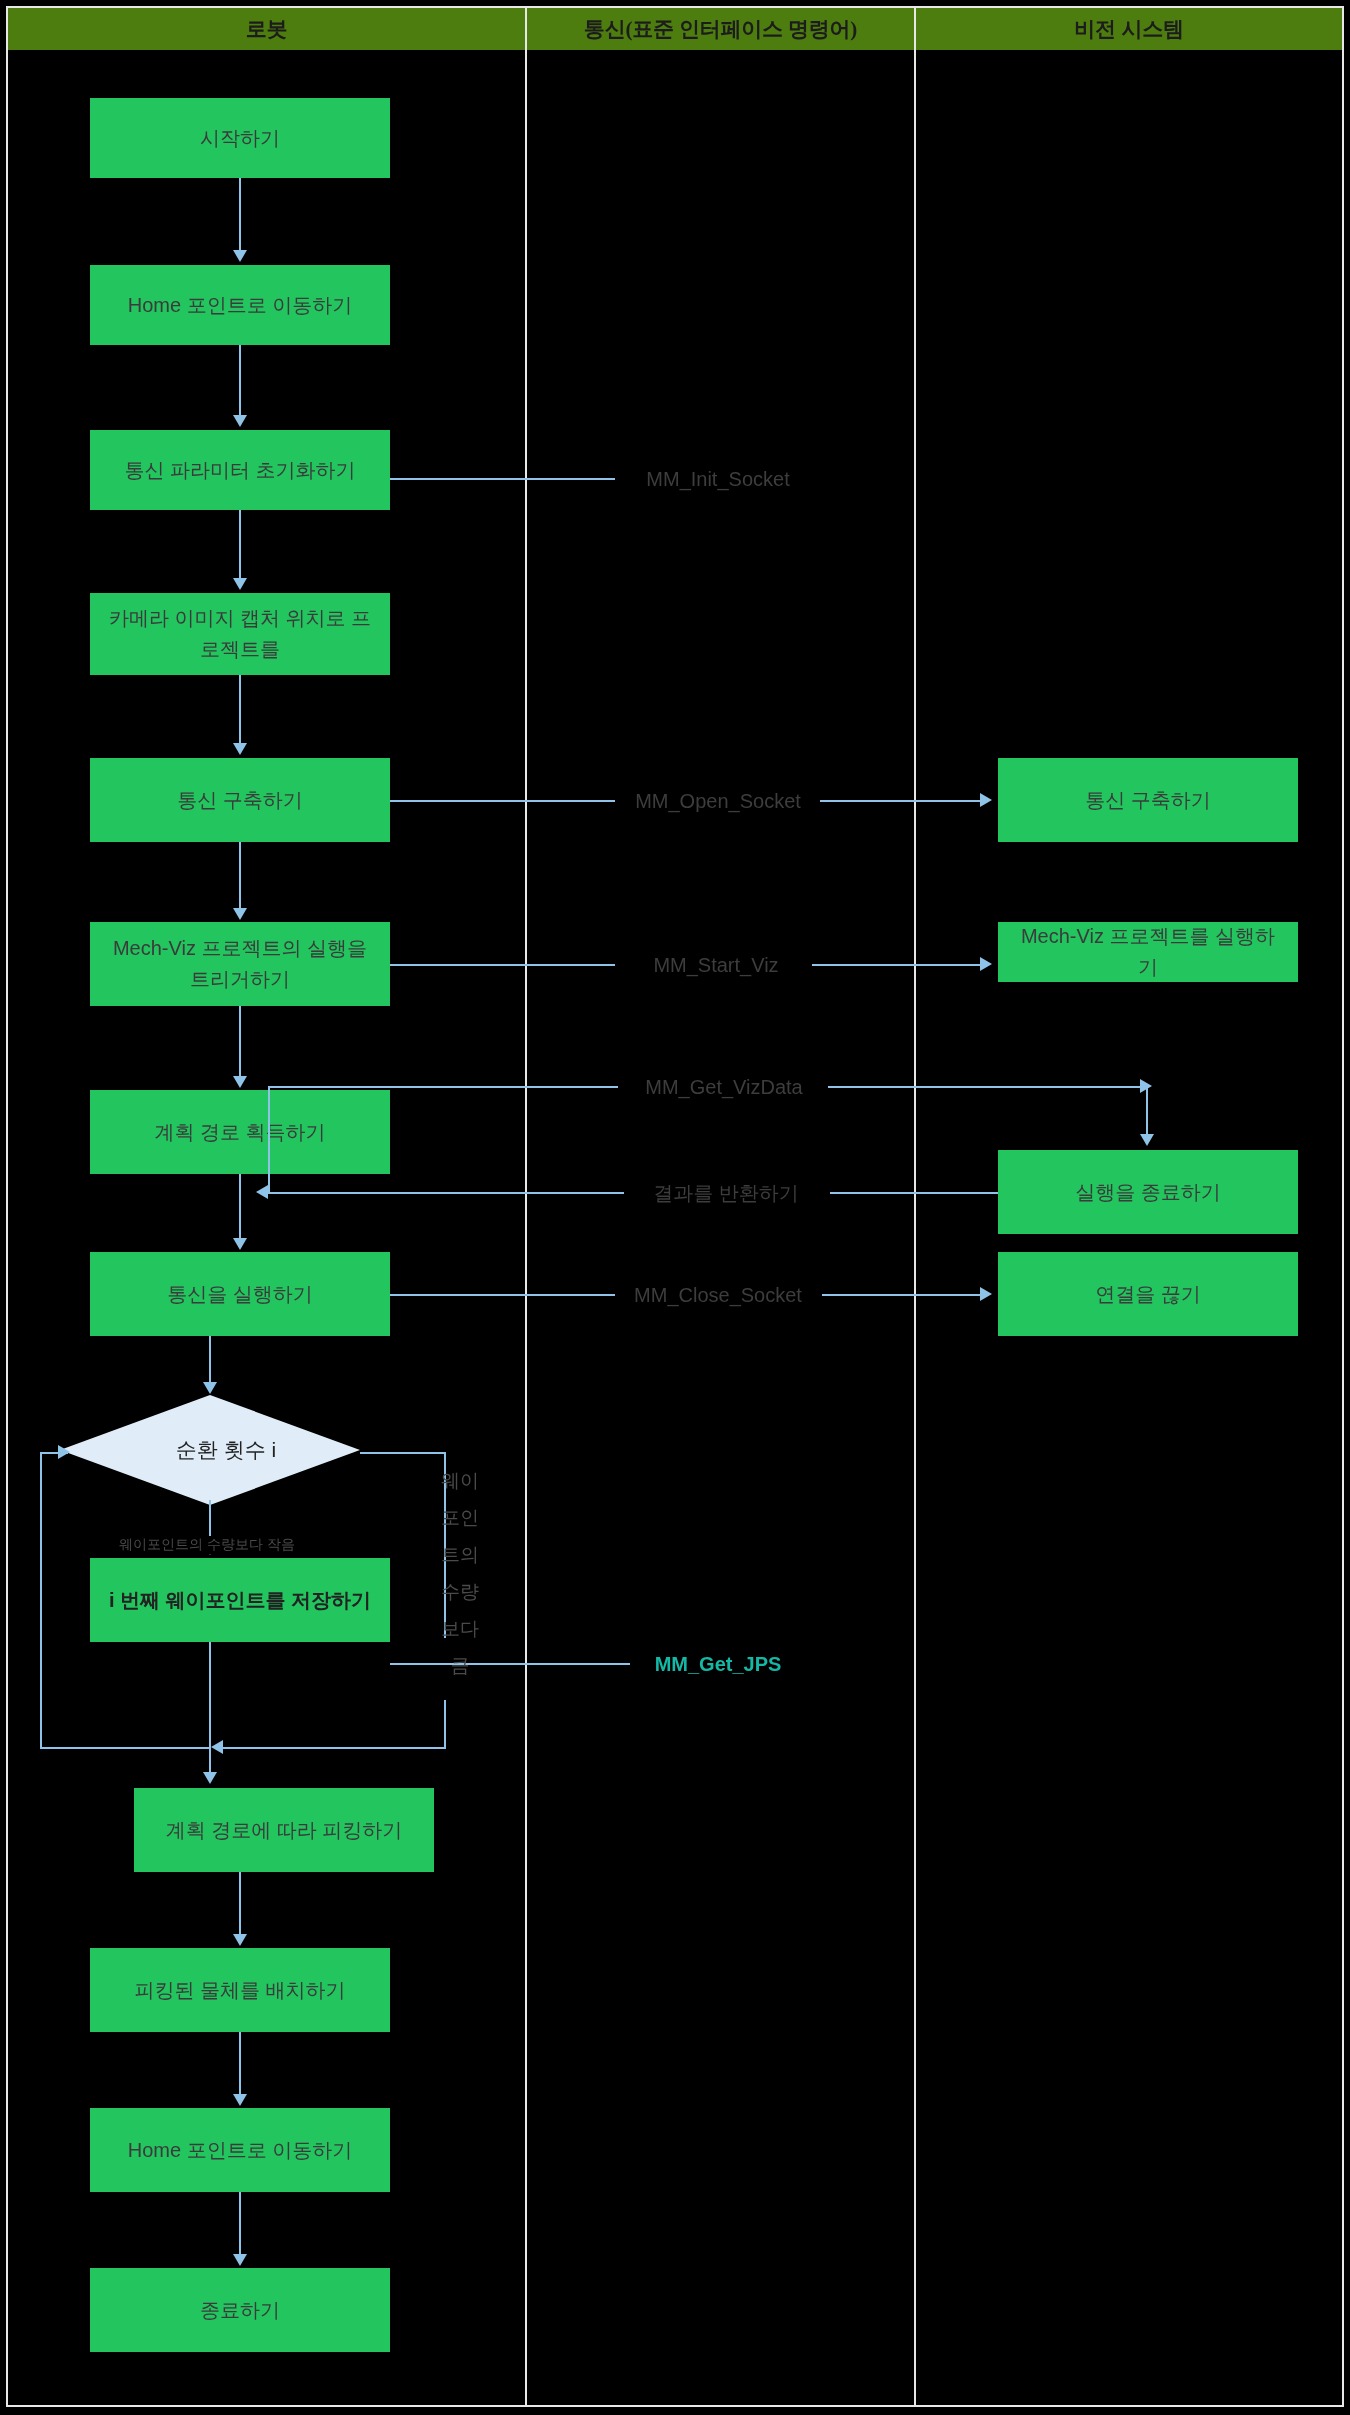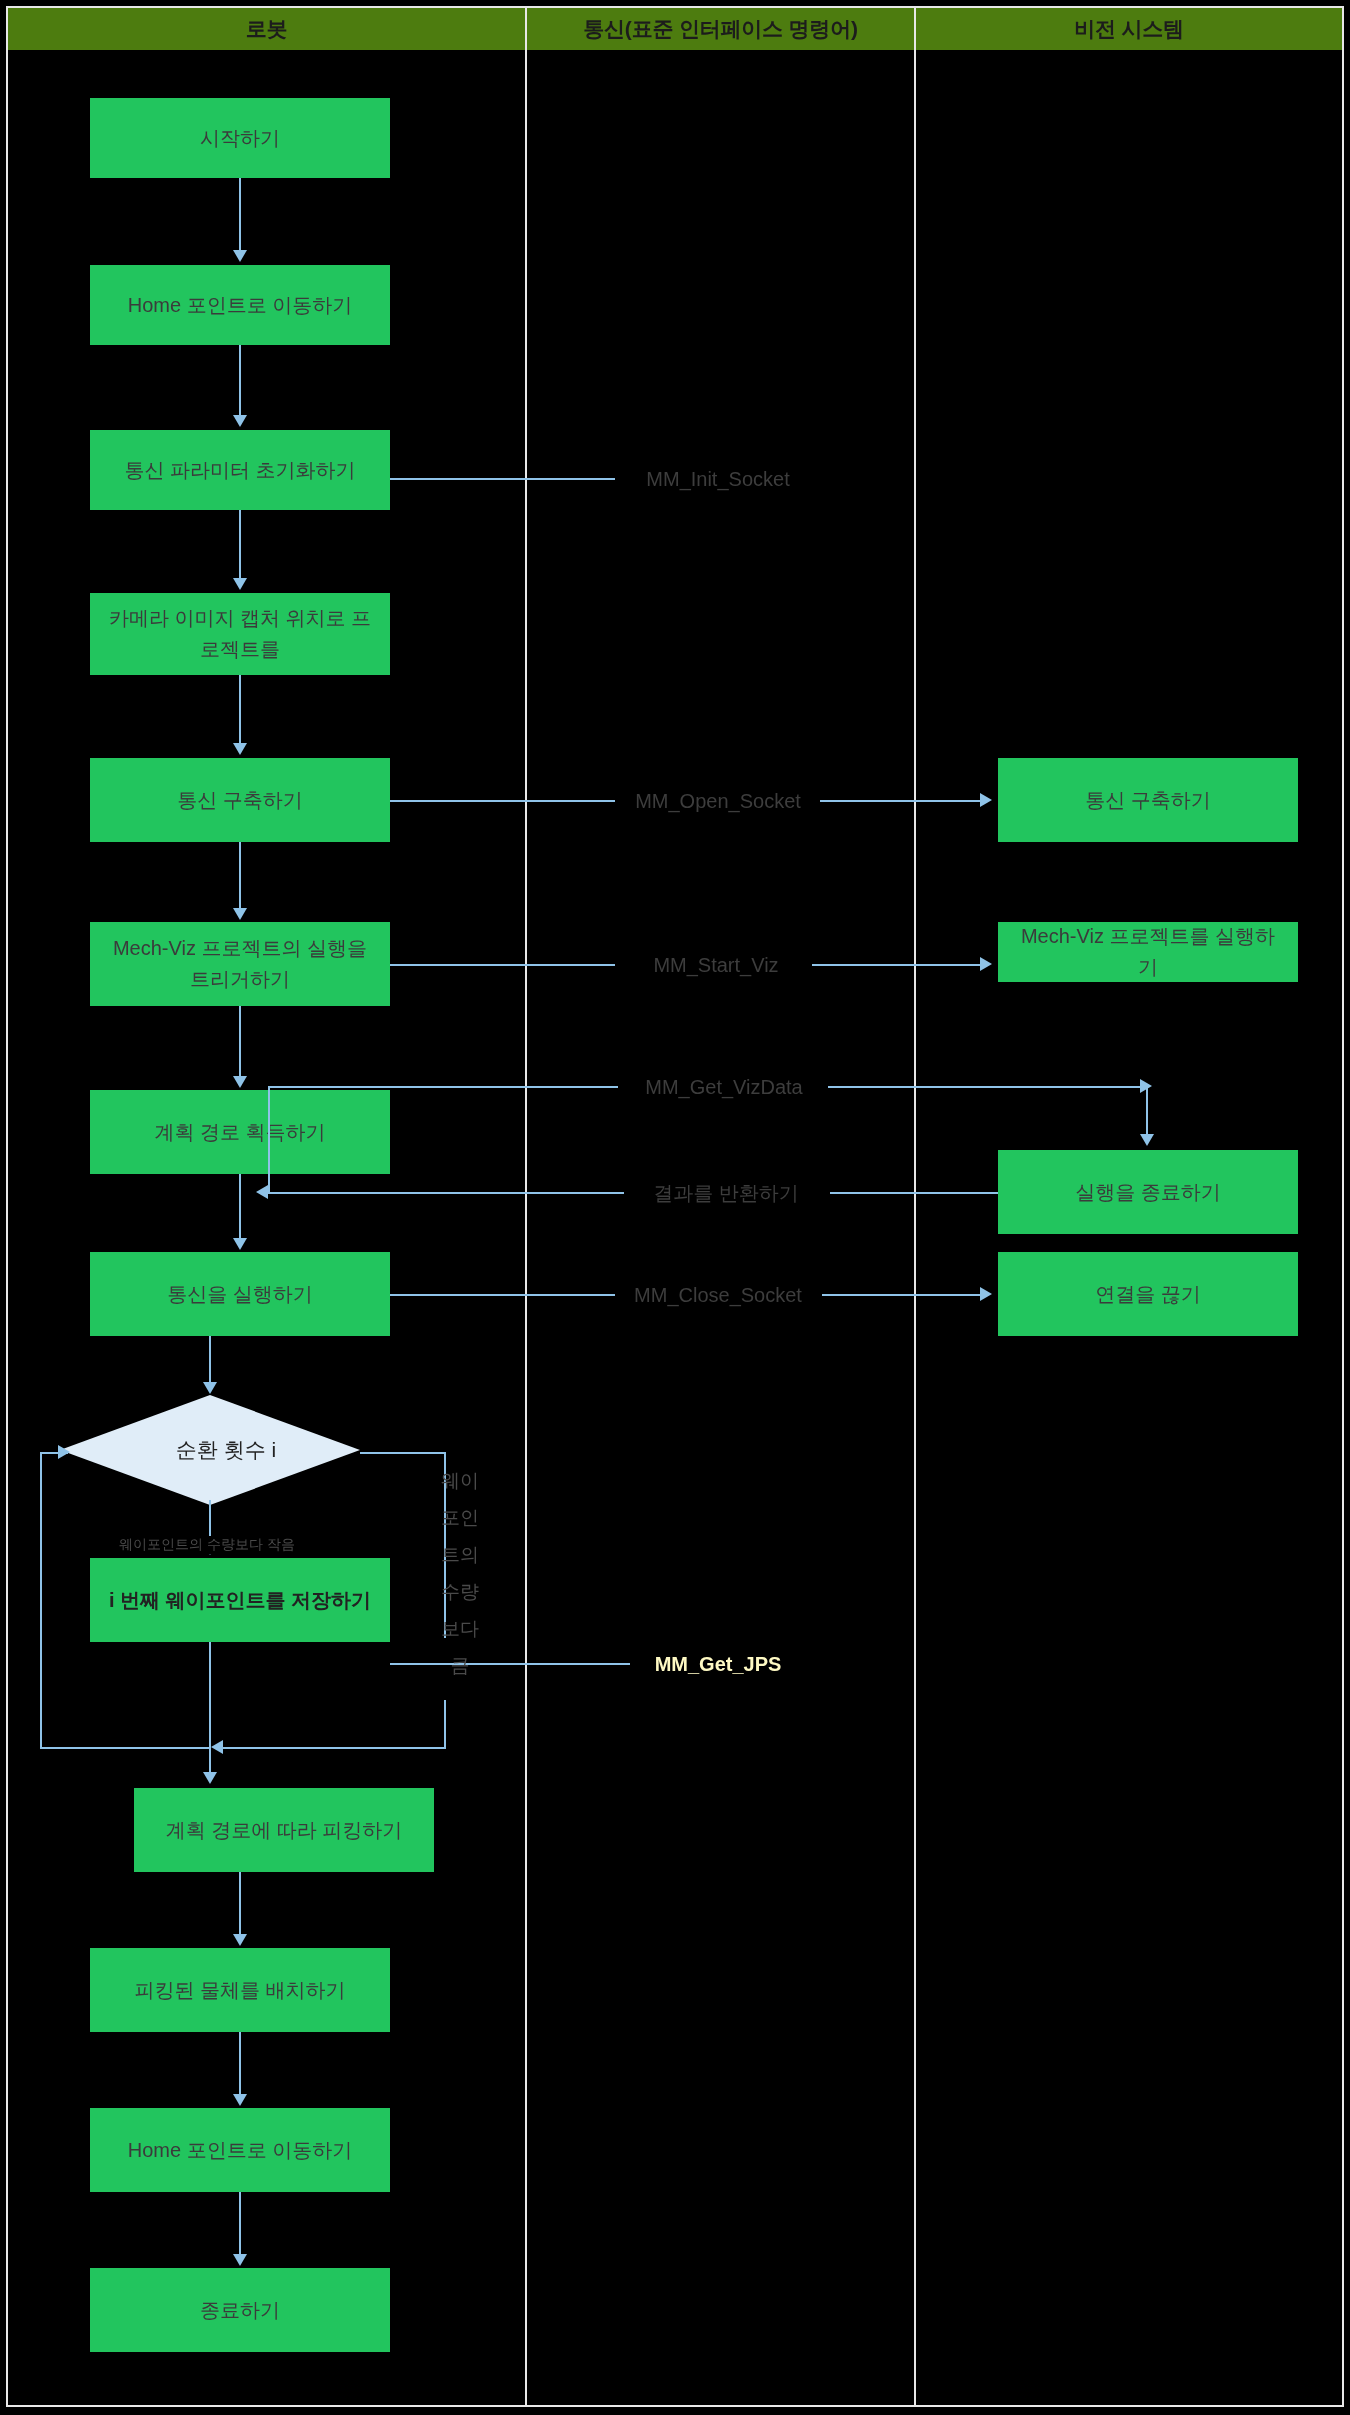--- a/index.html
+++ b/index.html
@@ -119,21 +119,21 @@
   .edge-label {
     position: absolute;
     color: #3d3d3d;
     font-size: 20px;
     background: #000000;
     padding: 0 4px;
     white-space: nowrap;
     transform: translate(-50%, -50%);
     text-align: center;
   }
-  .edge-label.strong { color: #fef9c3; font-weight: bold; }
+  .edge-label.strong { color: #14b8a6; font-weight: bold; }
   
   .cond-label {
     position: absolute;
     color: #4a4a4a;
     font-size: 14px;
     background: #000000;
     padding: 0 3px;
     white-space: nowrap;
     transform: translate(-50%, -50%);
   }
@@ -148,21 +148,21 @@
   }
 </style>
 </head>
 <body>
 
 <div id="root">
 
   <div class="frame"></div>
 
   <div class="lane-header" style="left:8px;  width:517px;">로봇</div>
-  <div class="lane-header" style="left:527px; width:387px;">통신(표준 인터페이스 명령어)</div>
+  <div class="lane-header" style="left:527px; width:387px;font-family:Liberation Serif, serif;">통신(표준 인터페이스 명령어)</div>
   <div class="lane-header" style="left:916px; width:426px;">비전 시스템</div>
 
   <div class="lane-divider" style="left:525px;"></div>
   <div class="lane-divider" style="left:914px;"></div>
 
   <div class="node" style="left:90px; top:98px; width:300px; height:80px;">시작하기</div>
 
   <div class="node" style="left:90px; top:265px; width:300px; height:80px;">Home 포인트로 이동하기</div>
 
   <div class="node" style="left:90px; top:430px; width:300px; height:80px;">통신 파라미터 초기화하기</div>

